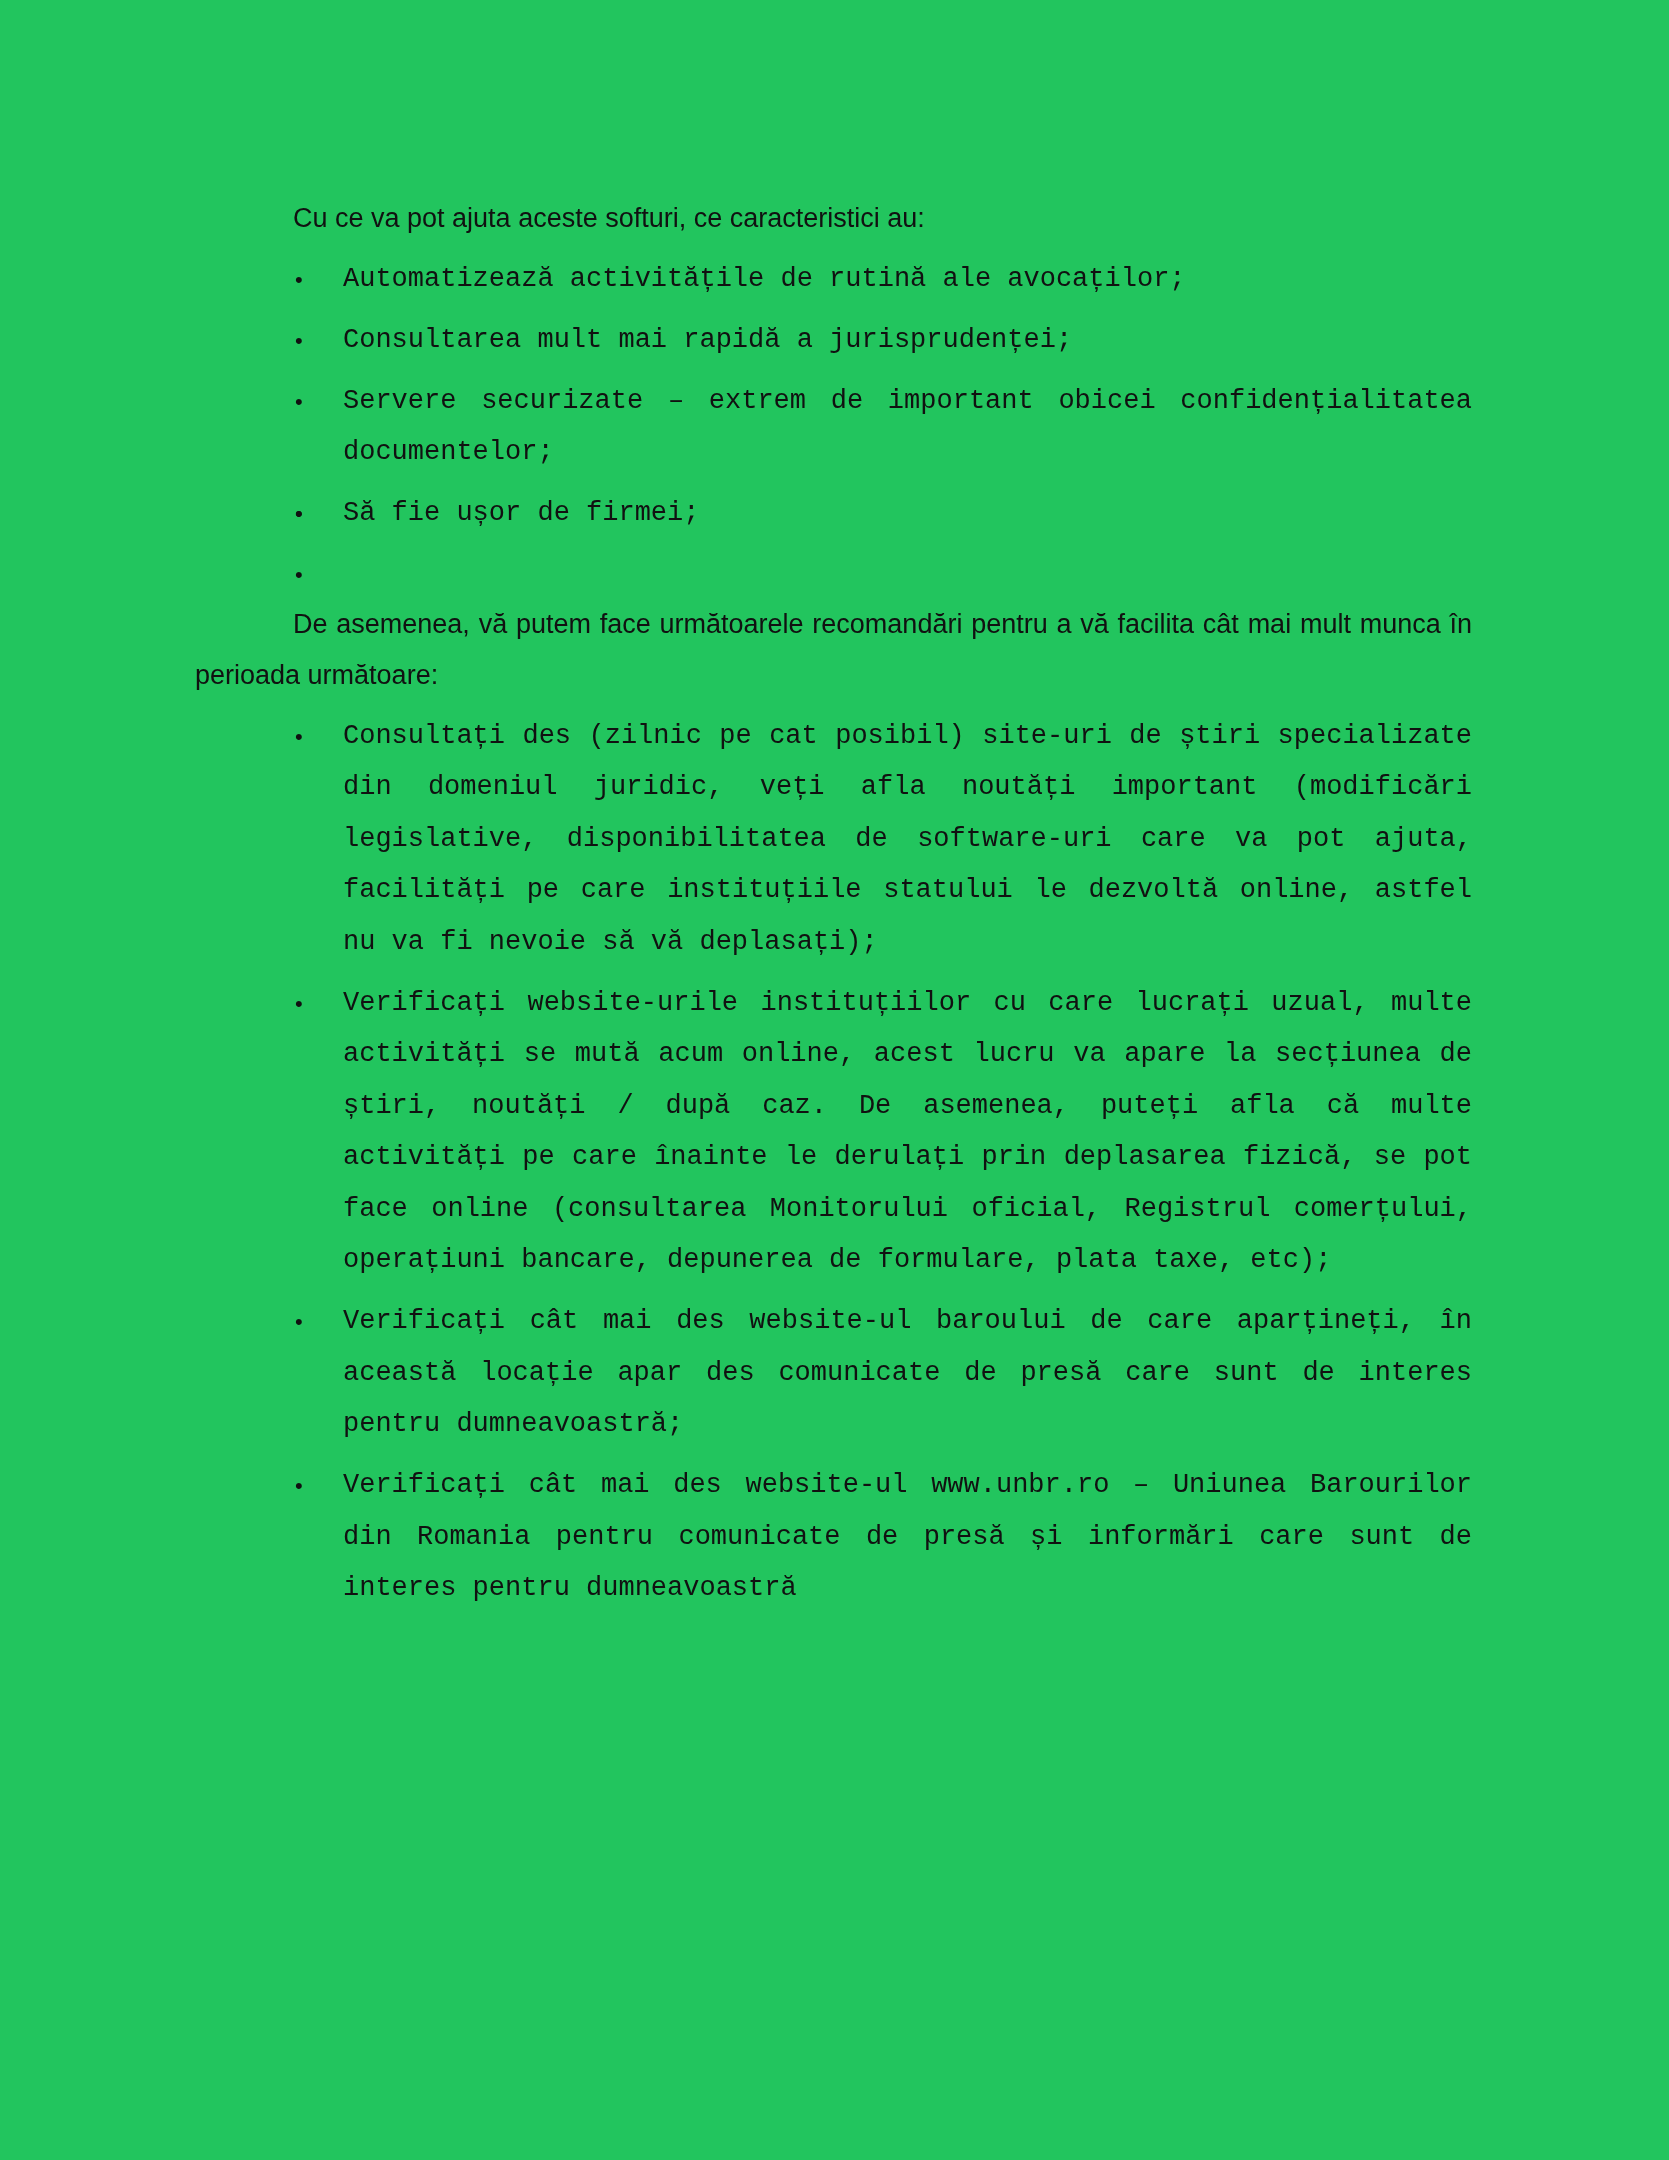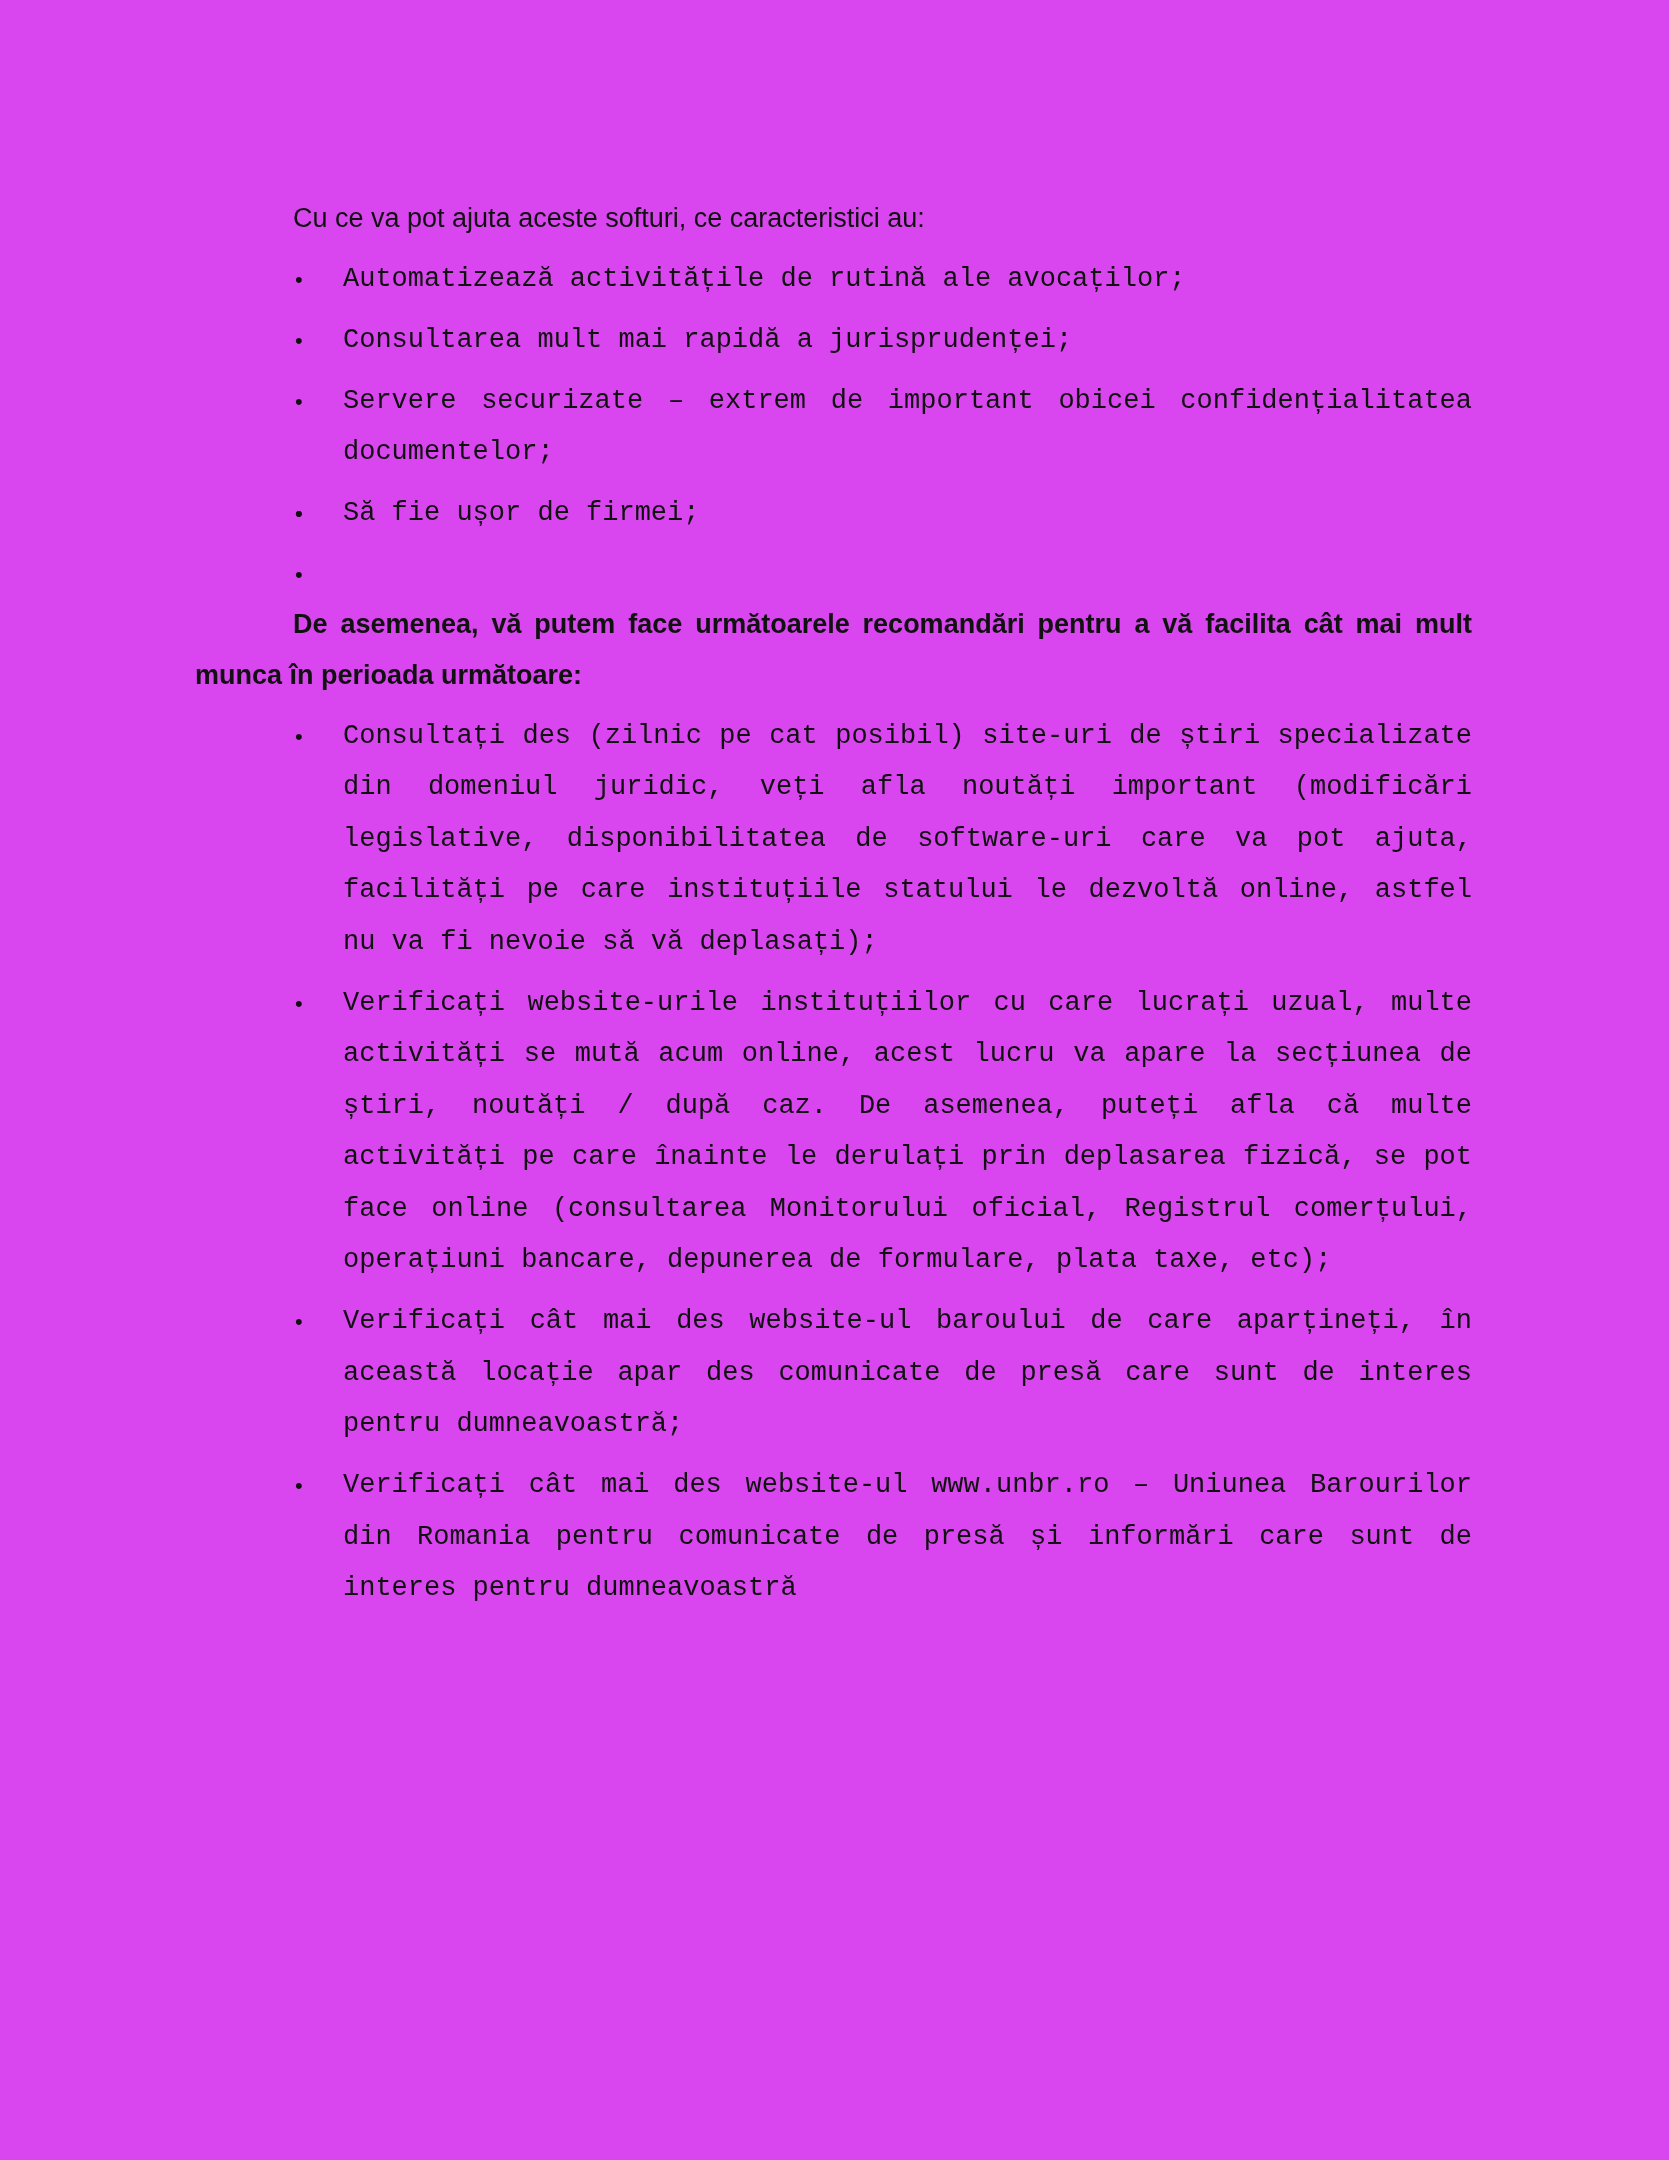--- a/index.html
+++ b/index.html
@@ -14,21 +14,21 @@
       overflow: hidden;
       font-family: "Liberation Sans", "DejaVu Sans", sans-serif;
       color: #111111;
     }
     .page {
       position: absolute;
       left: 0;
       top: 0;
       width: 1669px;
       height: 2160px;
-      background: #d946ef;
+      background: #22c55e;
     }
     .content {
       position: absolute;
       left: 195px;
       top: 193px;
       width: 1277px;
       font-size: 27px;
       line-height: 51.5px;
     }
     .intro {
@@ -57,21 +57,20 @@
     }
     ul.list li .text {
       display: block;
       text-align: justify;
       font-family: Liberation Mono, monospace;
     }
     .para {
       margin: 59px 0 0 0;
       text-indent: 98px;
       text-align: justify;
-      font-weight: bold;
     }
     ul.list.second {
       margin-top: 9px;
     }
   </style>
 </head>
 <body>
 
 <div class="page">
   <div class="content">

